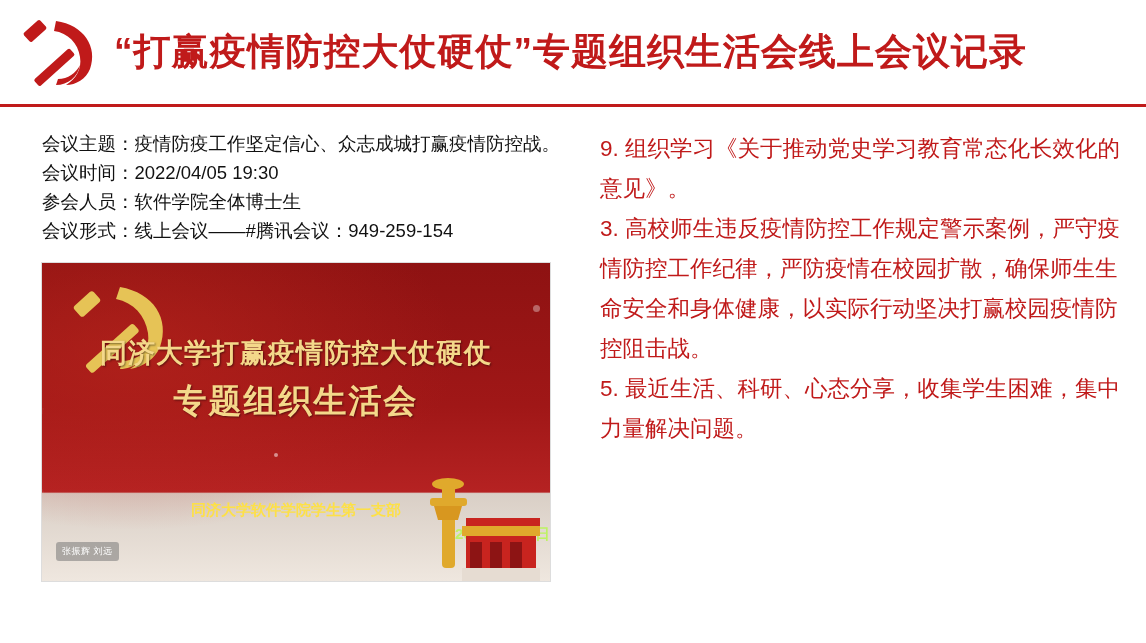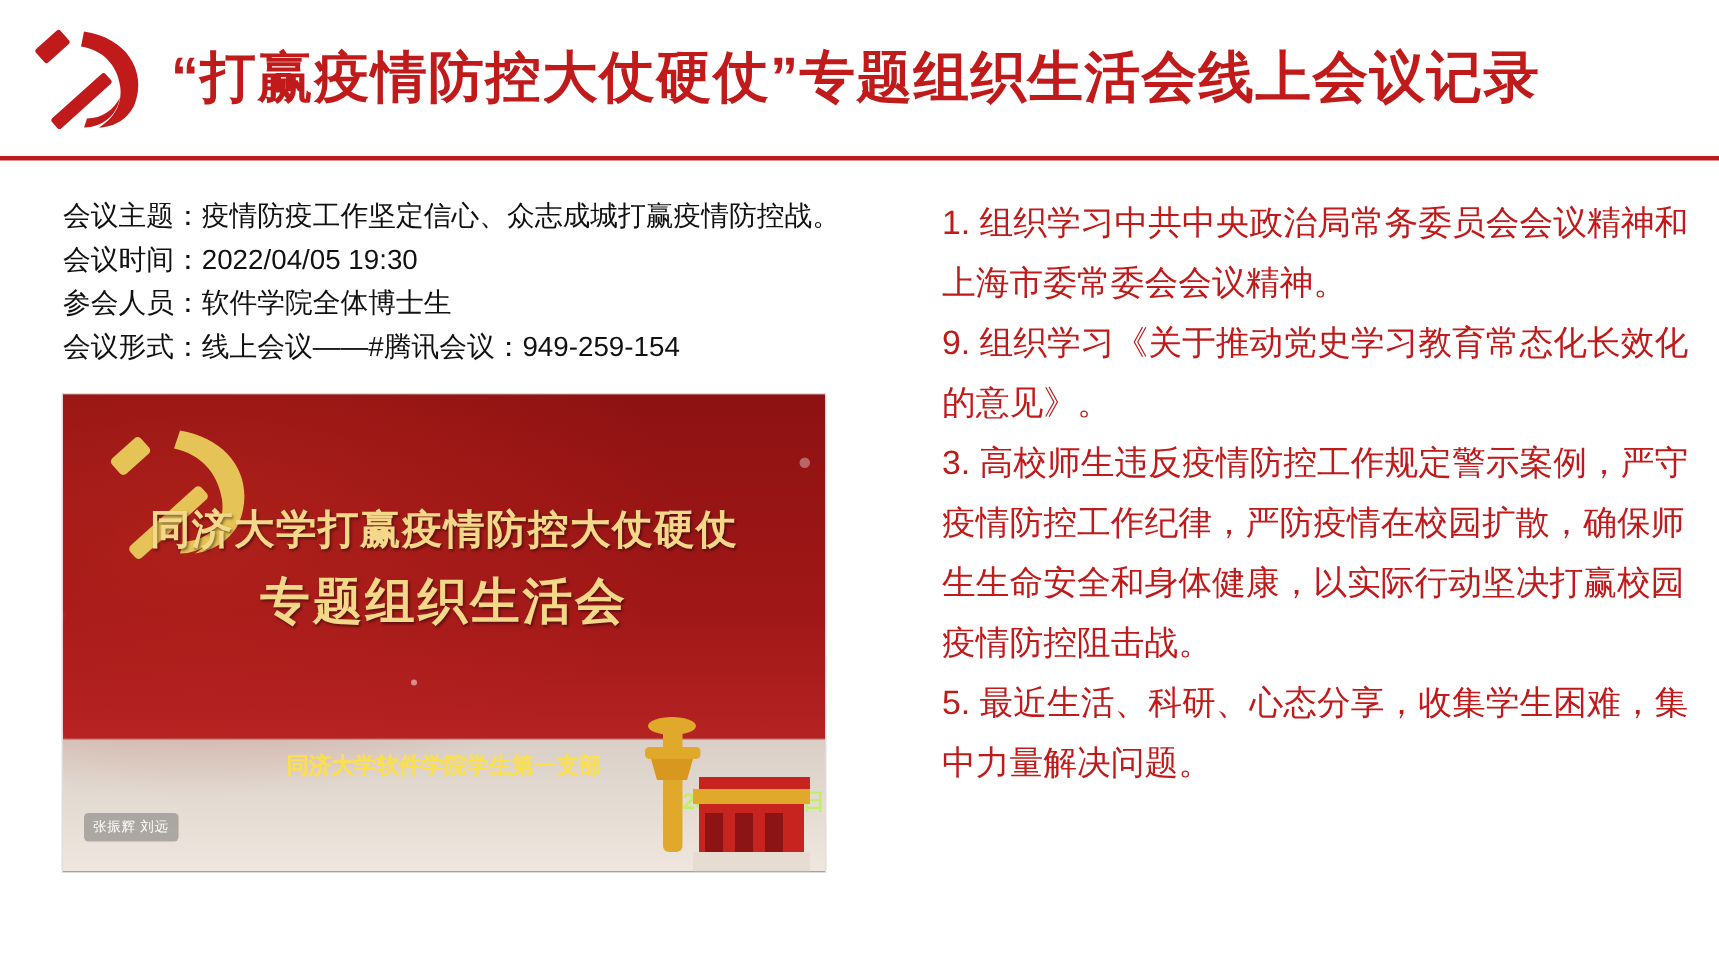--- a/index.html
+++ b/index.html
@@ -48,21 +48,20 @@
     line-height: 1.1;
     font-family: "Liberation Sans", "DejaVu Sans", sans-serif;
   }
 
   
   .content {
     position: relative;
     display: flex;
     padding: 0;
     height: 536px;
-    gap: 28px;
   }
   .col-left {
     width: 578px;
     flex: 0 0 578px;
     padding: 22px 0 0 42px;
     box-sizing: border-box;
   }
   .col-right {
     flex: 1 1 auto;
     padding: 22px 18px 0 22px;
@@ -295,20 +294,19 @@
               <rect x="110" y="66" width="12" height="26" fill="#8d1414"></rect>
               <rect x="130" y="66" width="12" height="26" fill="#8d1414"></rect>
               <rect x="82" y="92" width="78" height="13" fill="#e6dcd2"></rect>
             </g>
           </svg>
         </div>
       </div>
     </div>
 
     <div class="col-right">
-      <div class="right-item">1. 组织学习中共中央政治局常务委员会会议精神和上海市委常委会会议精神。</div>
       <div class="right-item">9. 组织学习《关于推动党史学习教育常态化长效化的意见》。</div>
       <div class="right-item">3. 高校师生违反疫情防控工作规定警示案例，严守疫情防控工作纪律，严防疫情在校园扩散，确保师生生命安全和身体健康，以实际行动坚决打赢校园疫情防控阻击战。</div>
       <div class="right-item">5. 最近生活、科研、心态分享，收集学生困难，集中力量解决问题。</div>
     </div>
 
   </div>
 </div>
 
 </body></html>

